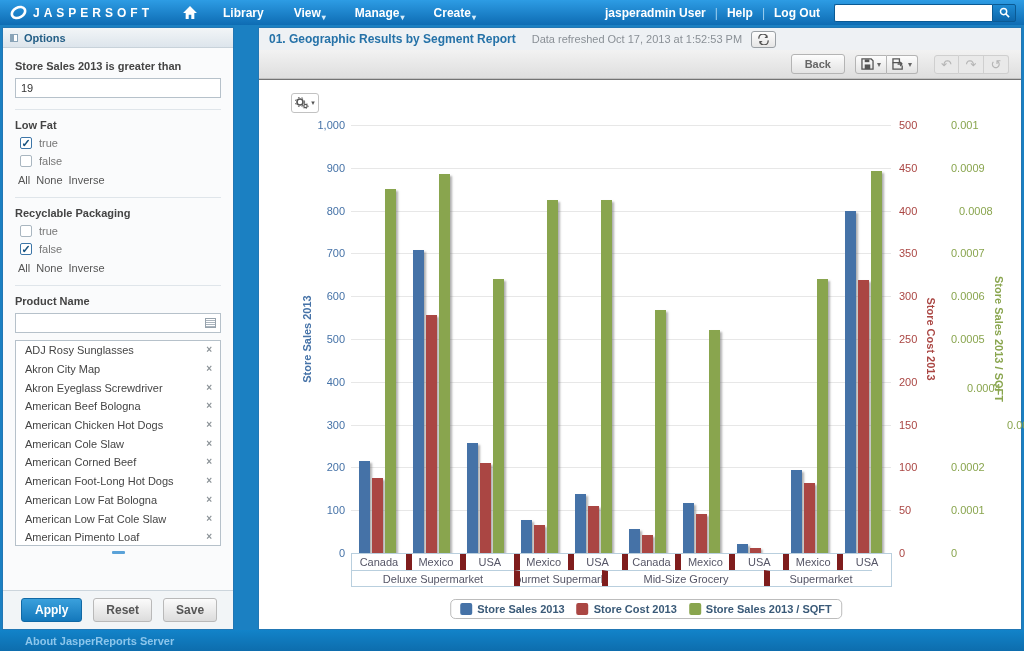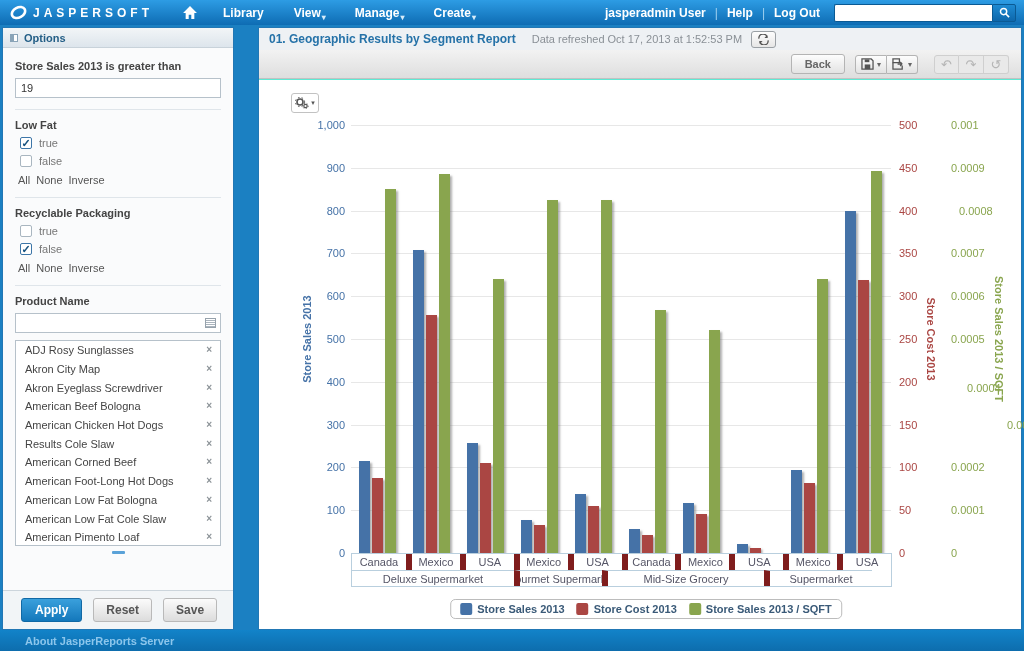--- a/index.html
+++ b/index.html
@@ -88,21 +88,21 @@
     font-family:"Liberation Sans", sans-serif;
   }
   .btn-gray {
     background:linear-gradient(#fbfbfb,#dcdcdc); color:#555; font-weight:bold; font-size:12px;
     border:1px solid #b9b9b9; border-radius:3px; padding:4px 12px; cursor:pointer;
     font-family:"Liberation Sans", sans-serif;
   }
   
   .main-panel {
     position:absolute; left:258px; top:27px; right:2px; bottom:21px;
-    background:#5eead4; border:1px solid #2277b4;
+    background:#737373; border:1px solid #2277b4;
   }
   .report-header {
     height:22px; background:#eef1f4; display:flex; align-items:center; padding:0 10px;
   }
   .report-title { color:#2572a8; font-weight:bold; font-size:12px; }
   .refresh-text { color:#8a9096; font-size:11px; margin-left:16px; }
   .refresh-btn {
     margin-left:9px; width:25px; height:17px; border:1px solid #9aa0a5; border-radius:3px;
     background:linear-gradient(#fdfdfd,#e6e6e6); display:flex; align-items:center; justify-content:center; cursor:pointer;
   }
@@ -276,21 +276,21 @@
         </div>
         <div class="product-item">
           <span>American Beef Bologna</span>
           <span class="product-x">×</span>
         </div>
         <div class="product-item">
           <span>American Chicken Hot Dogs</span>
           <span class="product-x">×</span>
         </div>
         <div class="product-item">
-          <span>Results Cole Slaw</span>
+          <span>American Cole Slaw</span>
           <span class="product-x">×</span>
         </div>
         <div class="product-item">
           <span>American Corned Beef</span>
           <span class="product-x">×</span>
         </div>
         <div class="product-item">
           <span>American Foot-Long Hot Dogs</span>
           <span class="product-x">×</span>
         </div>

